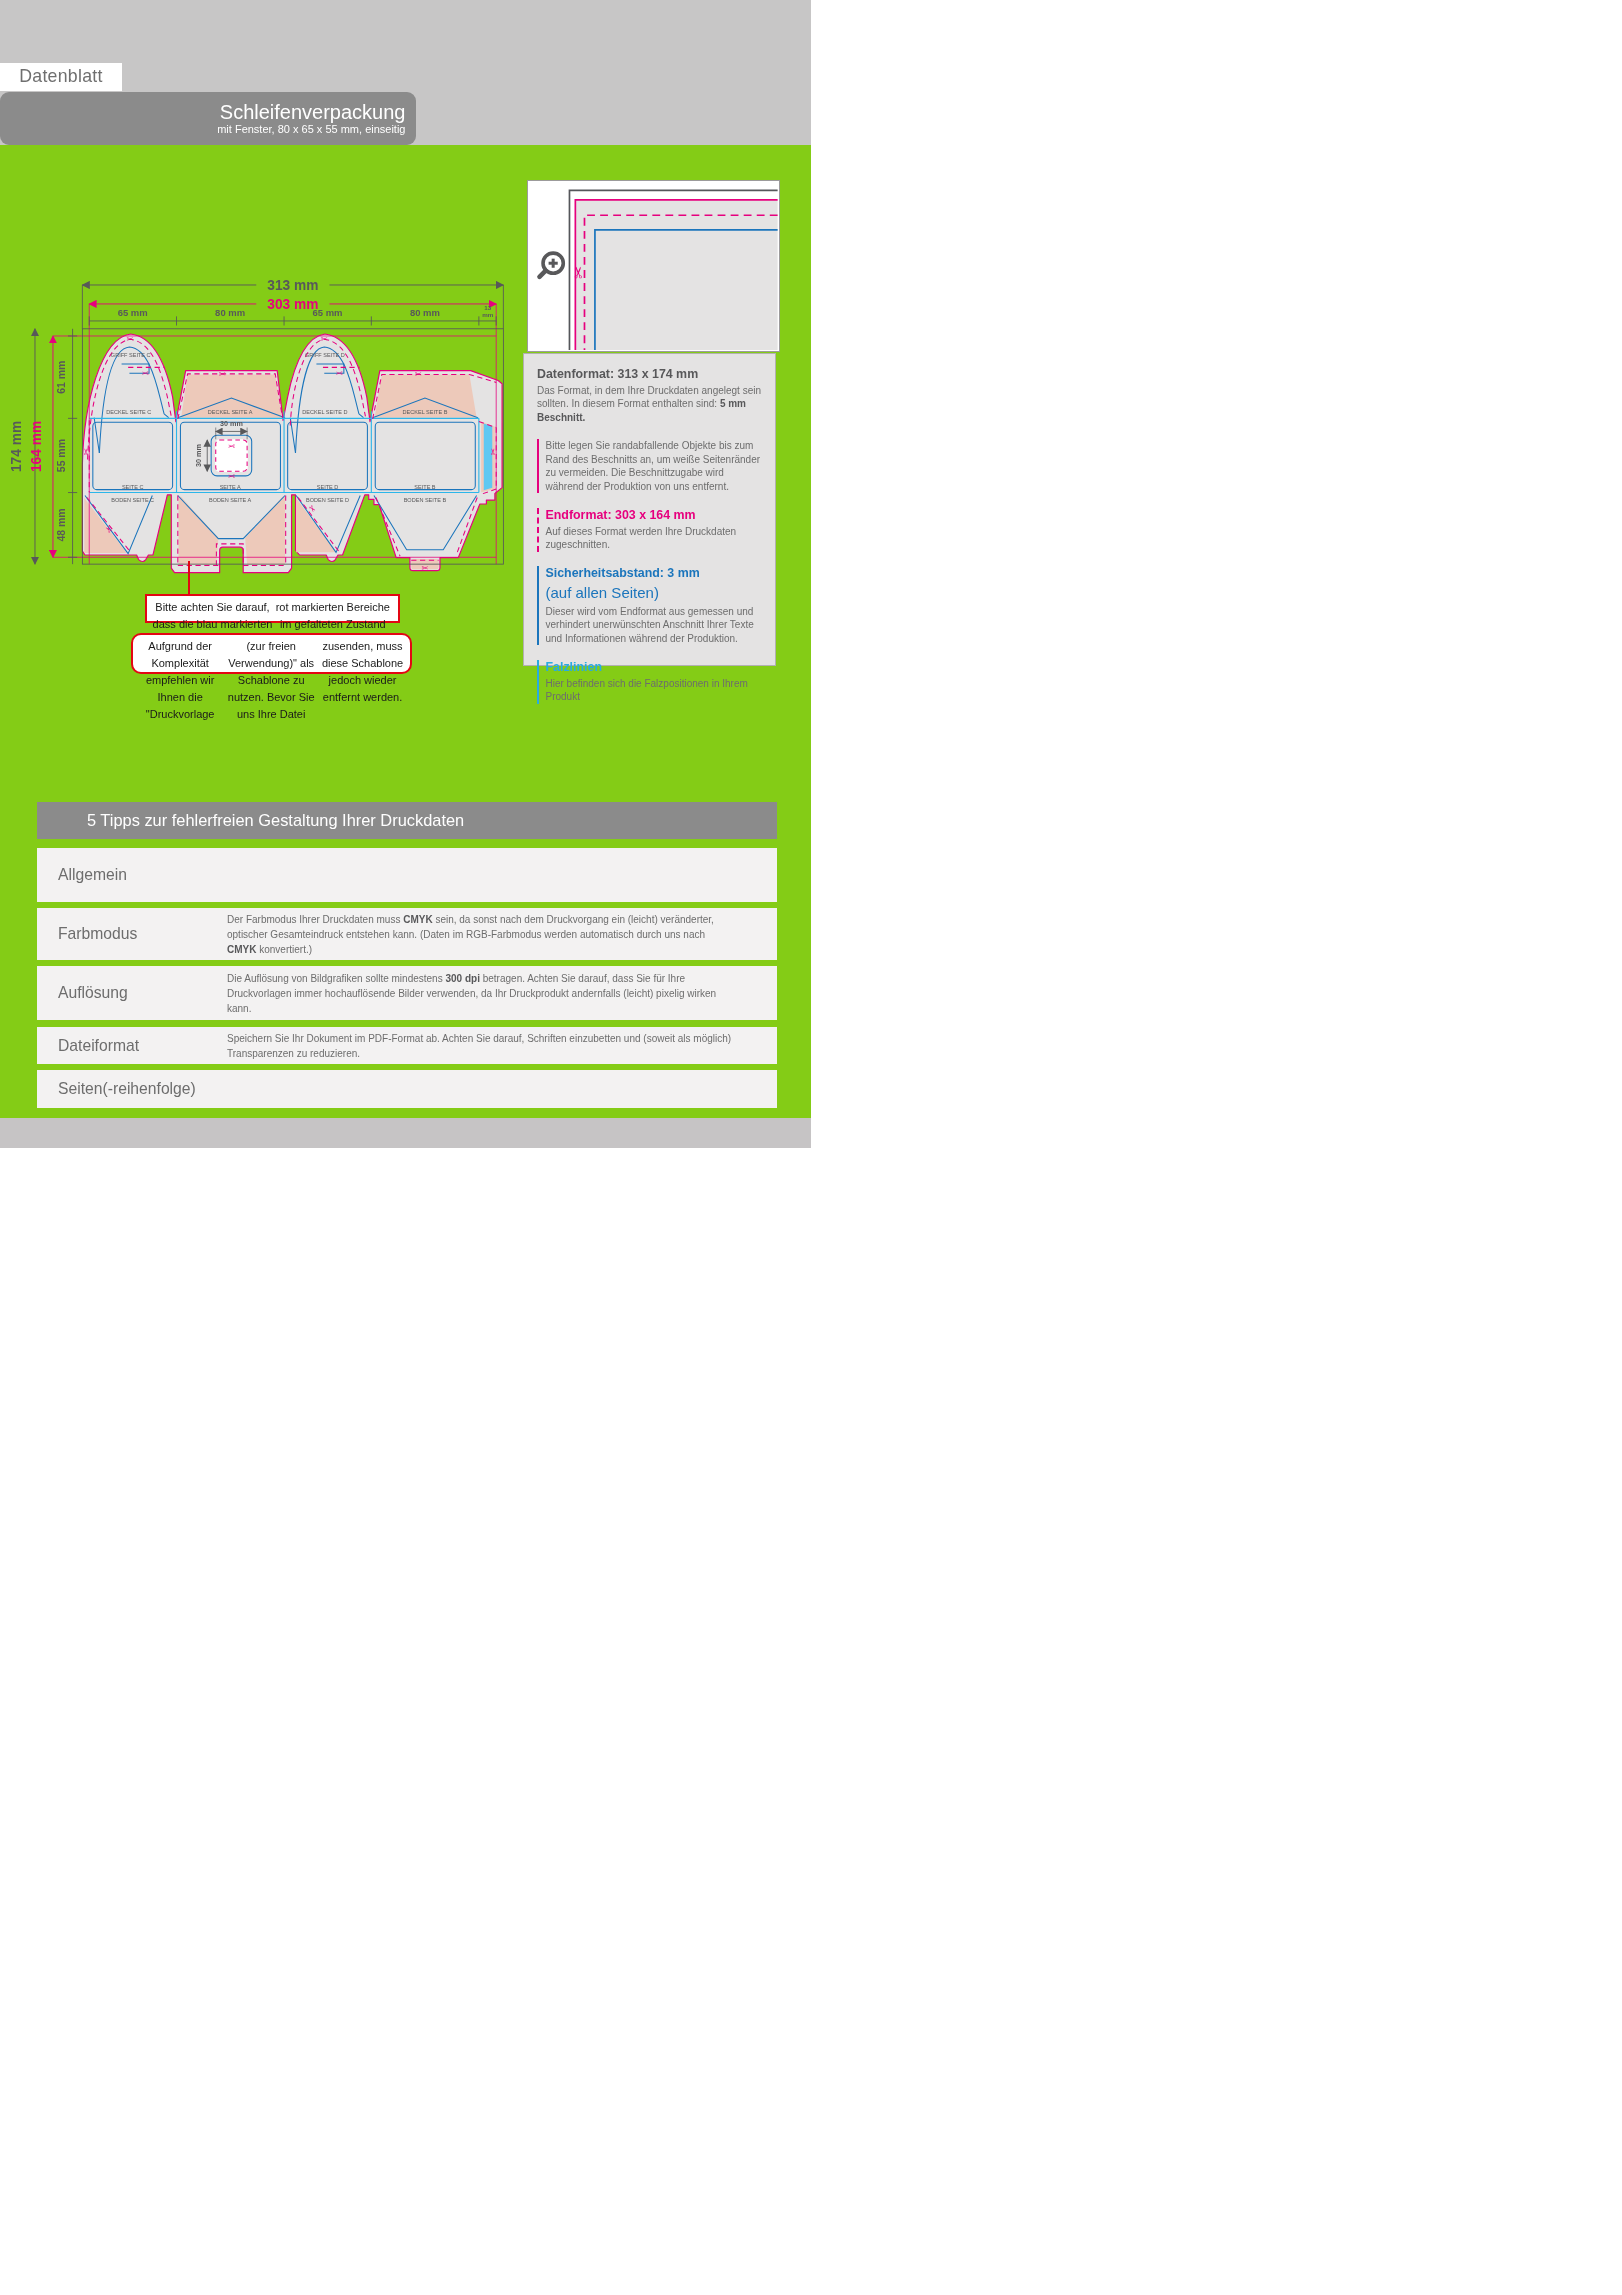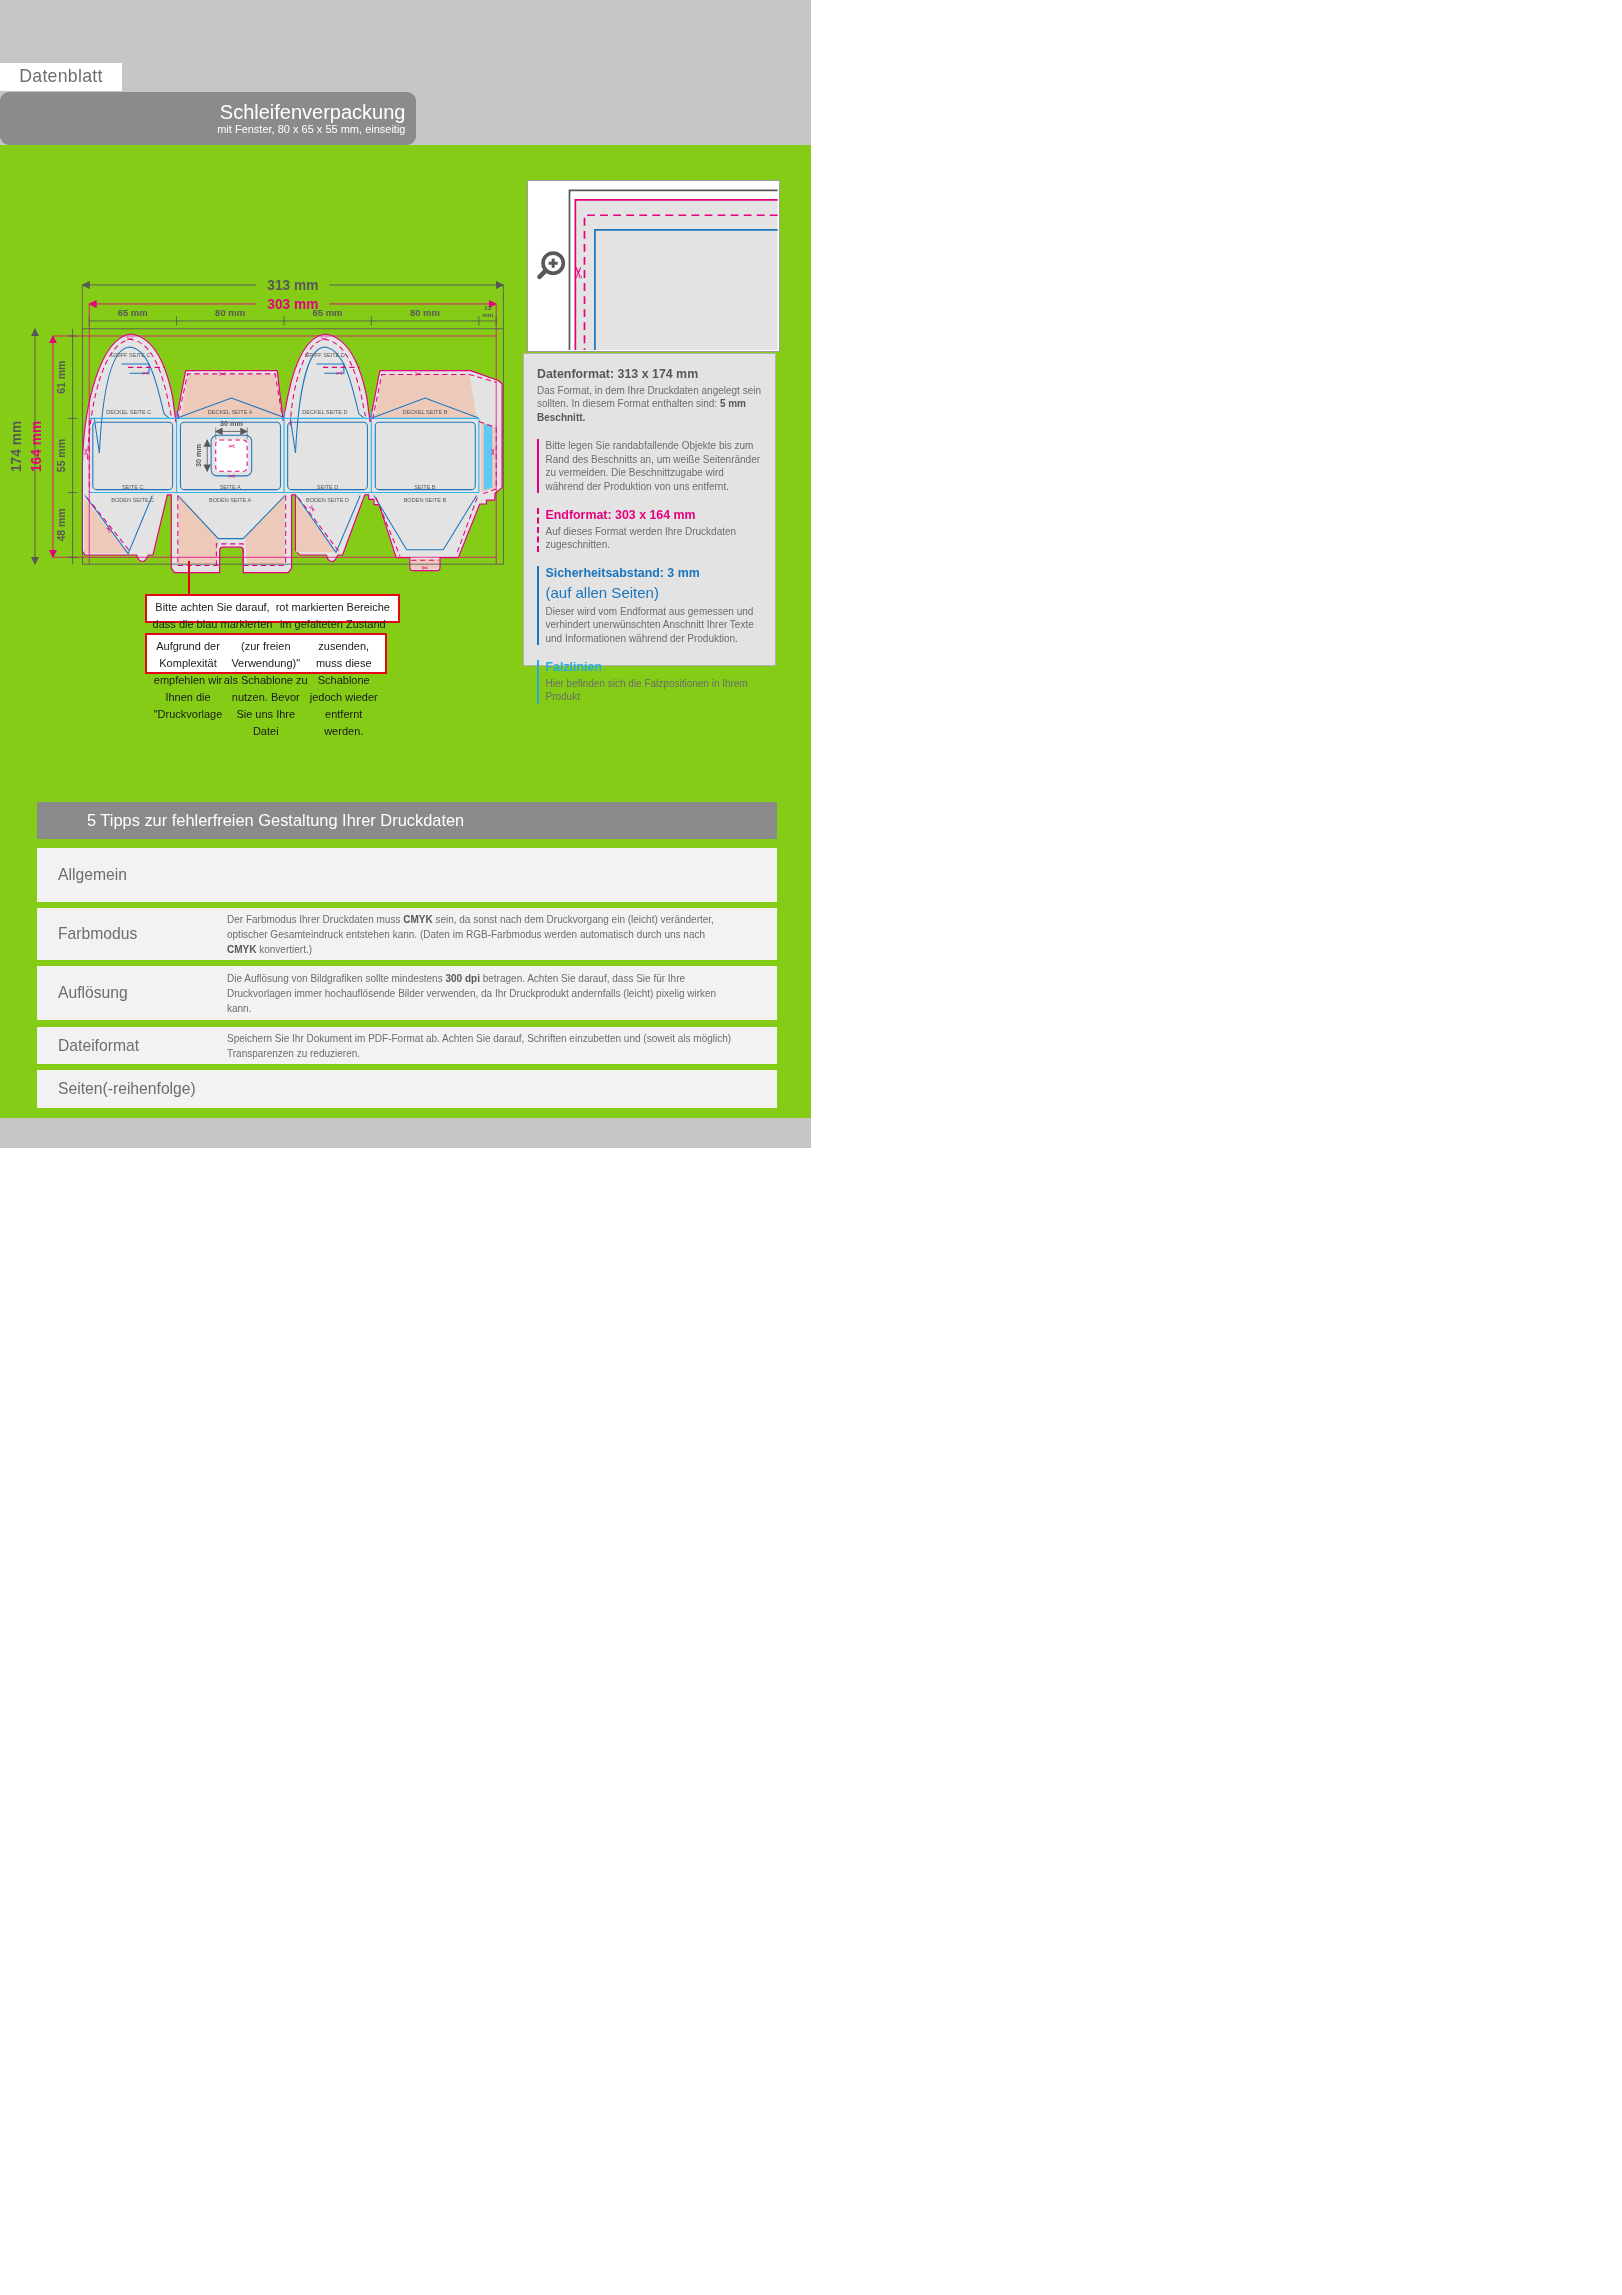--- a/index.html
+++ b/index.html
@@ -18,21 +18,21 @@
   .title-banner .t1{font-size:20px;line-height:1.12;}
   .title-banner .t2{font-size:11px;line-height:1.2;}
 
   
   .drawing-svg{left:0;top:275px;}
   .connector{left:188px;top:561px;width:2px;height:33px;background:#e30613;}
   .note-box{background:#fff;border:2px solid #e30613;box-sizing:border-box;
             font-size:11px;line-height:1.55;color:#1a1a1a;text-align:center;
             display:flex;flex-direction:row;justify-content:center;padding:2.6px 5.2px;}
   .nb1{left:145px;top:594px;width:255px;height:29.4px;}
-  .nb2{left:145px;top:633px;width:242px;height:41px;}
+  .nb2{left:131px;top:633px;width:281px;height:41px;border-radius:10px;}
   .note-box span{display:block;}
 
   
   .detail-box{left:527px;top:180px;width:253px;height:172px;background:#fff;
               border:1.3px solid #9c9b9b;box-sizing:border-box;overflow:hidden;}
 
   
   .info-panel{left:523px;top:353px;width:253px;height:313px;background:#e4e3e3;
               border:1.3px solid #b2b1b1;box-sizing:border-box;padding:13px 11.8px 0 13px;}
   .info-panel h3{margin:0;font-size:12.4px;line-height:1.25;}

